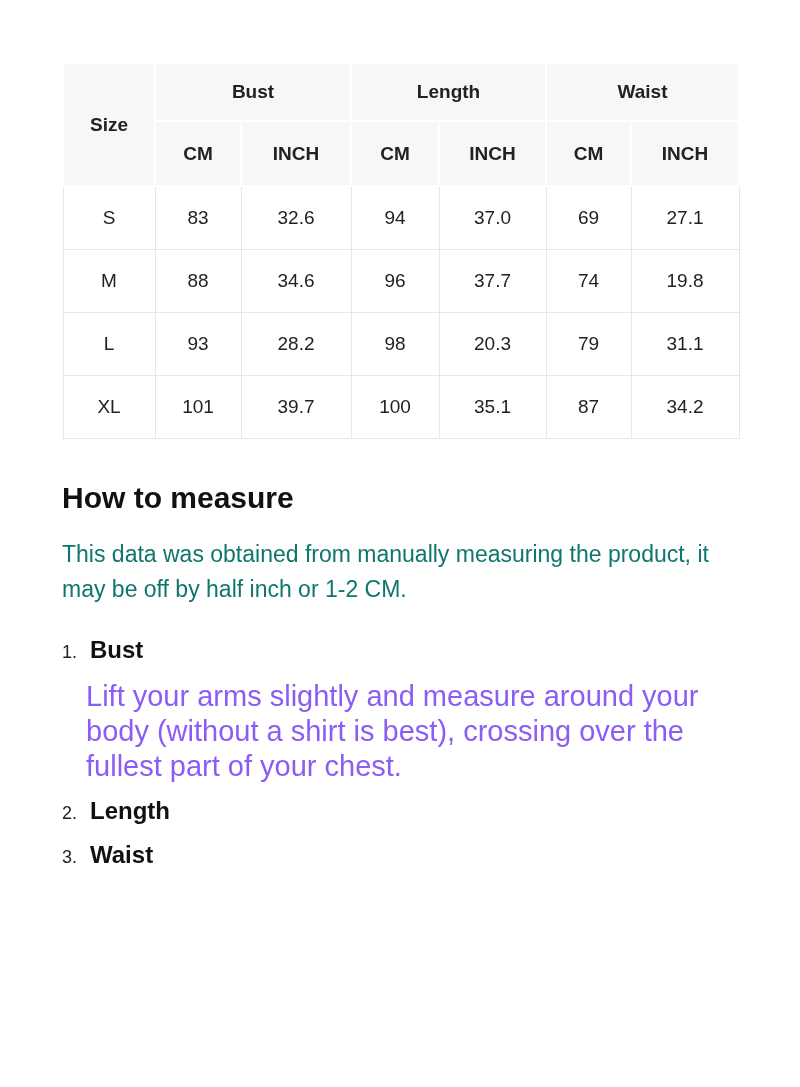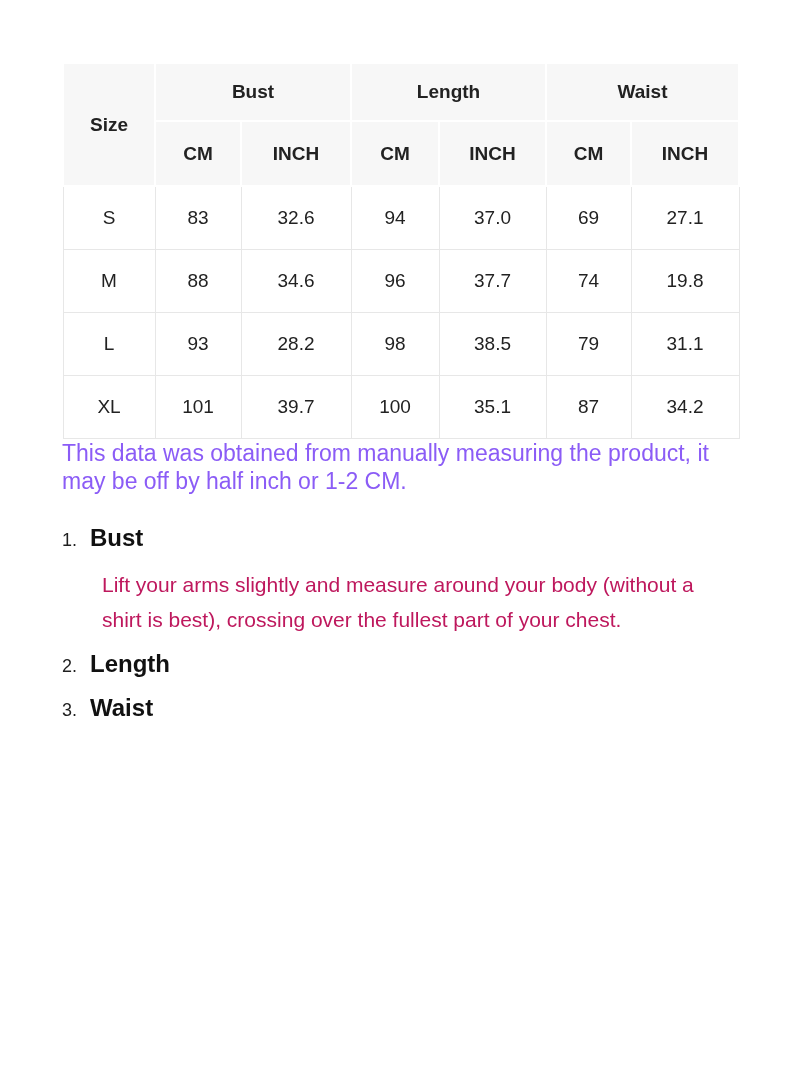--- a/index.html
+++ b/index.html
@@ -42,23 +42,23 @@
   
   h2.section-title {
     margin: 42px 0 22px 0;
     font-size: 30px;
     line-height: 34px;
     font-weight: bold;
     color: #111;
   }
   p.intro {
     font-size: 23px;
-    line-height: 28px;
+    line-height: 35px;
     max-width: 676px;
-    color: #8b5cf6;
+    color: #0f766e;
     margin: 0 0 28px 0;
   }
   .steps { width: 676px; }
   .step-heading {
     display: flex;
     align-items: baseline;
     line-height: 30px;
     margin-bottom: 12px;
   }
   .step-number {
@@ -66,25 +66,25 @@
     flex: 0 0 28px;
     font-size: 18px;
     color: #1f1f1f;
   }
   .step-term {
     font-size: 24px;
     font-weight: bold;
     color: #111;
   }
   .step-desc {
-    margin-left: 40px;
+    margin-left: 24px;
     max-width: 620px;
-    font-size: 21px;
+    font-size: 29px;
     line-height: 35px;
-    color: #be185d;
+    color: #8b5cf6;
     margin-bottom: 12px;
   }
 </style>
 </head>
 <body>
 
 <div class="page">
 
   <table class="size-chart">
     <colgroup>
@@ -129,36 +129,37 @@
         <td>96</td>
         <td>37.7</td>
         <td>74</td>
         <td>19.8</td>
       </tr>
       <tr>
         <td>L</td>
         <td>93</td>
         <td>28.2</td>
         <td>98</td>
-        <td>38.5</td>
+        <td>20.3</td>
         <td>79</td>
         <td>31.1</td>
       </tr>
       <tr>
         <td>XL</td>
         <td>101</td>
         <td>39.7</td>
         <td>100</td>
         <td>35.1</td>
         <td>87</td>
         <td>34.2</td>
       </tr>
     </tbody>
   </table>
 
+  <h2 class="section-title">How to measure</h2>
 
   <p class="intro">This data was obtained from manually measuring the product, it may be off by half inch or 1-2 CM.</p>
 
   <div class="steps">
 
     <div class="step">
       <div class="step-heading">
         <span class="step-number">1.</span>
         <span class="step-term">Bust</span>
       </div>

